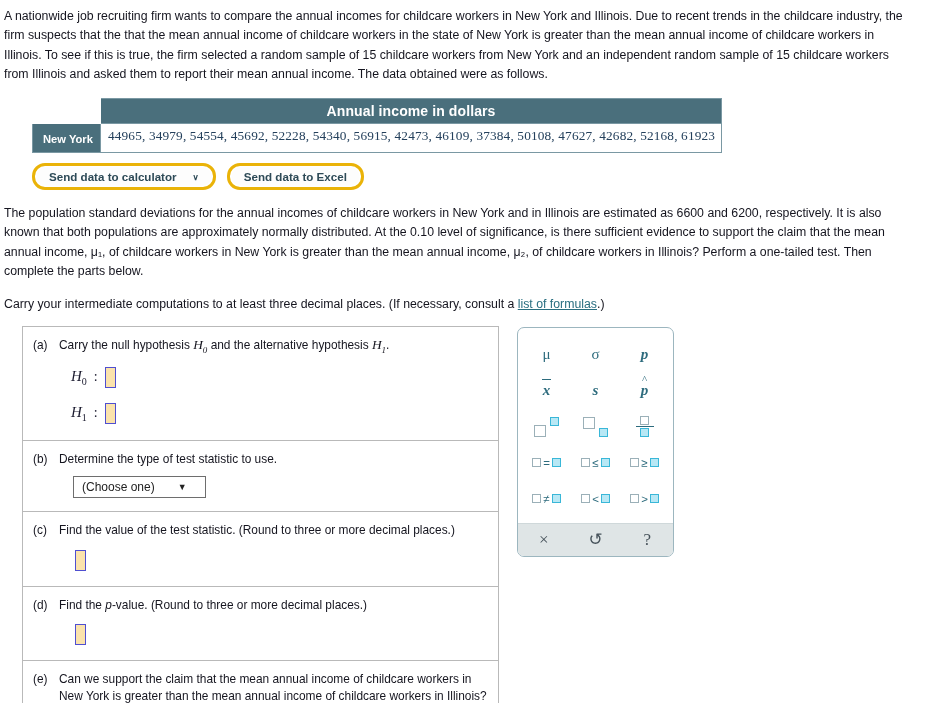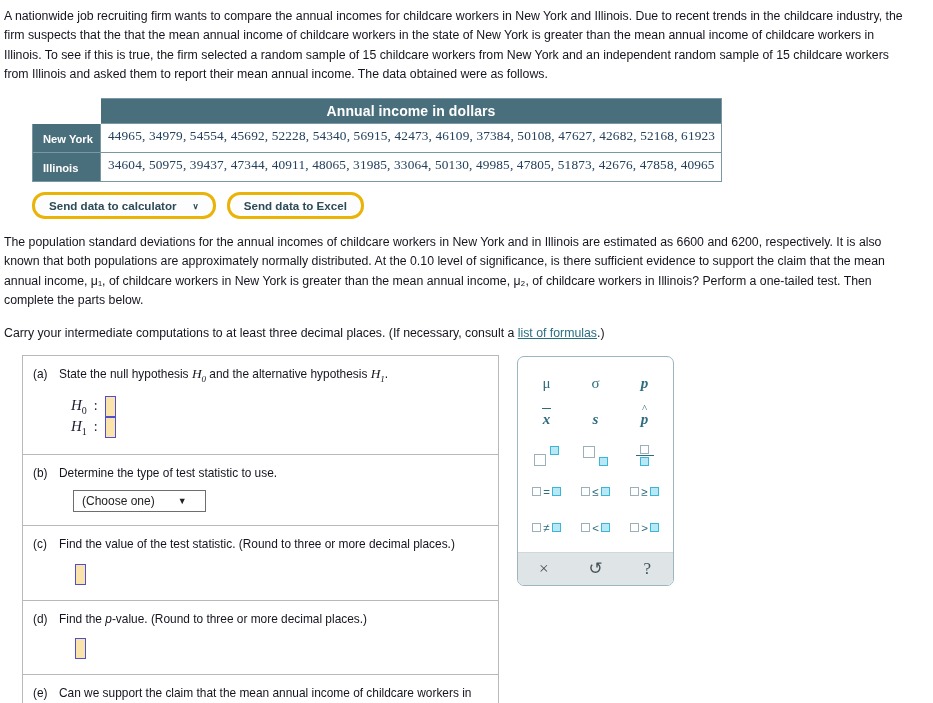--- a/index.html
+++ b/index.html
@@ -40,21 +40,21 @@
     text-align: center;
     padding: 4px 6px;
     letter-spacing: .1px;
   }
   .rowlab {
     background: #4a6f7c;
     color: #ffffff;
     font-family: "Liberation Sans", sans-serif;
     font-size: 11.2px;
     font-weight: bold;
-    text-align: left;
+    text-align: center;
     padding: 6px 7px 4px 10px;
     white-space: nowrap;
   }
   .vals {
     background: #ffffff;
     color: #24405c;
     font-size: 13.3px;
     padding: 4px 6px 8px 7px;
     white-space: nowrap;
     letter-spacing: .15px;
@@ -87,21 +87,21 @@
     background: #ffffff;
   }
   .qsec { border-bottom: 1px solid #b9b9b9; padding: 10px 10px 12px 10px; }
   .qsec:last-child { border-bottom: none; }
   .qline { display: flex; font-size: 11.9px; line-height: 16.5px; color: #15151f; }
   .qlbl { width: 26px; flex: 0 0 26px; }
   .qtxt { flex: 1; }
   .ital { font-style: italic; }
 
   .hyp-rows { margin: 9px 0 2px 0; padding-left: 38px; }
-  .hyp { display: flex; align-items: center; gap: 7px; }
+  .hyp { display: flex; align-items: center; gap: 7px; margin-bottom: 15px; }
   .hyp:last-child { margin-bottom: 4px; }
   .hsym { font-family: "Liberation Serif", serif; font-style: italic; font-size: 15px; }
   .hsym sub { font-size: 10px; font-style: normal; }
   .colon { font-family: "Liberation Serif", serif; font-size: 14px; }
 
   .ansbox {
     width: 11px; height: 21px;
     background: #fbe3ac;
     border: 1.6px solid #4f4fd0;
     display: inline-block;
@@ -191,24 +191,20 @@
     <table class="data">
       <tbody>
           <tr>
         <td class="hdr-blank"></td>
         <td class="hdr-main">Annual income in dollars</td>
       </tr>
       <tr>
         <td class="rowlab">New York</td>
         <td class="vals">44965, 34979, 54554, 45692, 52228, 54340, 56915, 42473, 46109, 37384, 50108, 47627, 42682, 52168, 61923</td>
       </tr>
-      <tr>
-        <td class="rowlab">Illinois</td>
-        <td class="vals">34604, 50975, 39437, 47344, 40911, 48065, 31985, 33064, 50130, 49985, 47805, 51873, 42676, 47858, 40965</td>
-      </tr>
     </tbody>
       </table>
   </div>
 
   <div class="btnrow">
     <div class="pill">
       <span>Send data to calculator</span>
       <span class="caret">∨</span>
     </div>
     <div class="pill">
@@ -223,21 +219,21 @@
     </p>
   </div>
 
   <div class="lower">
 
     <div class="qbox">
 
       <div class="qsec">
         <div class="qline">
           <div class="qlbl">(a)</div>
-          <div class="qtxt"><span>State the null hypothesis </span><i class="num" style="font-family:'Liberation Serif',serif;"><span>H</span><sub style="font-size:9px">0</sub></i><span> and the alternative hypothesis </span><i class="num" style="font-family:'Liberation Serif',serif;"><span>H</span><sub style="font-size:9px">1</sub></i><span>.</span></div>
+          <div class="qtxt"><span>Carry the null hypothesis </span><i class="num" style="font-family:'Liberation Serif',serif;"><span>H</span><sub style="font-size:9px">0</sub></i><span> and the alternative hypothesis </span><i class="num" style="font-family:'Liberation Serif',serif;"><span>H</span><sub style="font-size:9px">1</sub></i><span>.</span></div>
         </div>
         <div class="hyp-rows">
           <div class="hyp">
             <span class="hsym"><span>H</span><sub>0</sub></span>
             <span class="colon">:</span>
             <span class="ansbox"></span>
           </div>
           <div class="hyp">
             <span class="hsym"><span>H</span><sub>1</sub></span>
             <span class="colon">:</span>

